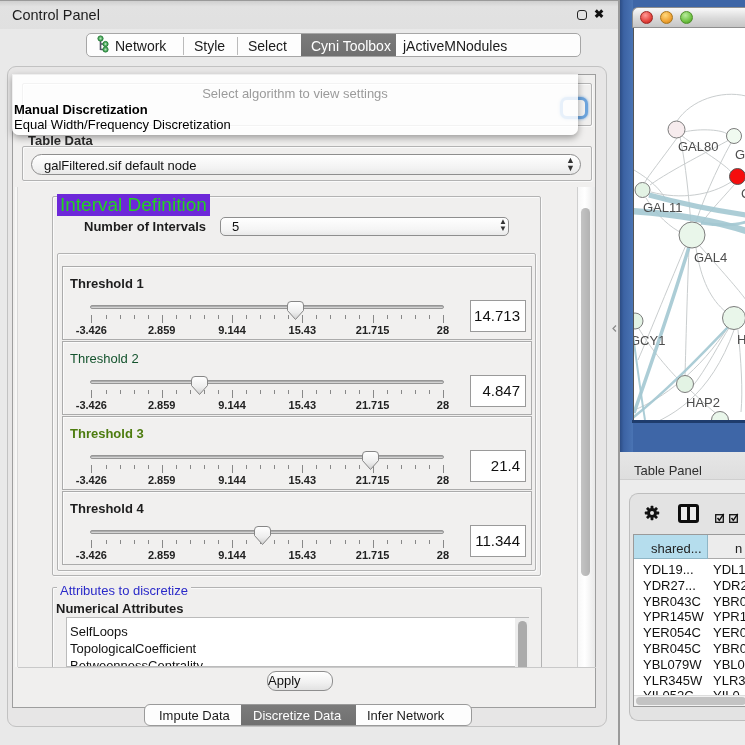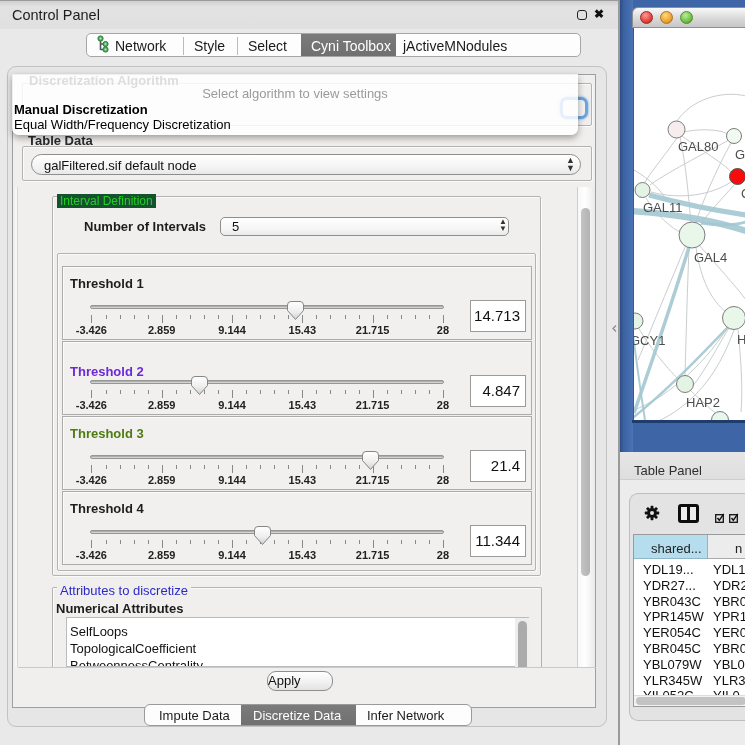--- a/index.html
+++ b/index.html
@@ -42,32 +42,31 @@
   <div class="abs" style="left:224px;top:4px;font-size:14px;color:#fff;">Cyni Toolbox</div>
   <div class="abs" style="left:316px;top:4px;font-size:14px;color:#1a1a1a;">jActiveMNodules</div>
 </div>
 
 <div class="abs" style="left:7px;top:66px;width:600px;height:661px;background:#e7e6e6;border:1px solid #c2c2c2;border-radius:9px;"></div>
 
 <div class="abs" style="left:12px;top:74px;width:584px;height:634px;background:#f0efee;border:1px solid #9e9e9e;"></div>
 <div class="abs" style="left:15px;top:187px;width:3px;height:480px;background:#f7f7f6;border-right:1px solid #d8d8d8;"></div>
 
 <div class="abs" style="left:22px;top:83px;width:570px;height:43px;border:1px solid #b3b3b3;border-radius:2px;box-shadow:1px 1px 0 #fafafa, inset 1px 1px 0 #fafafa;"></div>
-<div class="abs" style="left:26px;top:73px;font-size:13px;font-weight:bold;color:#2b2b2b;background:transparent;padding:0 3px;">Discretization Algorithm</div>
 
 <div class="abs" style="left:560px;top:97px;width:28px;height:22px;background:#f2f2f2;border:3px solid #6da4dc;border-radius:7px;box-shadow:0 0 3px #6da4dc;"></div>
 
 <div class="abs" style="left:22px;top:146px;width:570px;height:35px;border:1px solid #b3b3b3;border-radius:2px;box-shadow:1px 1px 0 #fafafa, inset 1px 1px 0 #fafafa;"></div>
 <div class="abs" style="left:25px;top:133px;font-size:13px;font-weight:bold;color:#2b2b2b;padding:0 3px;">Table Data</div>
 <div class="abs" style="left:31px;top:154px;width:550px;height:21px;background:linear-gradient(#ffffff,#f2f2f2 70%,#e8e8e8);border:1px solid #8e8e8e;border-radius:11px;"></div>
 <div class="abs" style="left:44px;top:158px;font-size:13px;color:#111;">galFiltered.sif default node</div>
 <div class="abs" style="left:566px;top:156px;font-size:9px;color:#333;line-height:8px;text-align:center;">▲<br>▼</div>
 
 <div class="abs" style="left:52px;top:196px;width:489px;height:380px;border:1px solid #b3b3b3;border-radius:2px;box-shadow:1px 1px 0 #fafafa, inset 1px 1px 0 #fafafa;"></div>
-<div class="abs" style="left:57px;top:194px;font-size:12px;color:#23d023;background:#14532d;padding:0 3px;">Interval Definition</div>
+<div class="abs" style="left:57px;top:194px;font-size:19px;color:#23d023;background:#6d28d9;padding:0 3px;">Interval Definition</div>
 
 <div class="abs" style="left:84px;top:219px;font-size:13px;font-weight:bold;color:#1d1d1d;">Number of Intervals</div>
 <div class="abs" style="left:220px;top:217px;width:289px;height:19px;background:linear-gradient(#ffffff,#f4f4f4 70%,#e9e9e9);border:1px solid #8e8e8e;border-radius:5px;"></div>
 <div class="abs" style="left:232px;top:219px;font-size:13px;color:#111;">5</div>
 <div class="abs" style="left:499px;top:218px;font-size:8px;color:#333;line-height:7px;text-align:center;">▲<br>▼</div>
 
 <div class="abs" style="left:57px;top:253px;width:479px;height:318px;border:1px solid #b3b3b3;border-radius:2px;box-shadow:1px 1px 0 #fafafa, inset 1px 1px 0 #fafafa;"></div>
 
 <div id="thresholds">
       <div class="abs" style="left:62px;top:266px;width:470px;height:74px;background:#f1f0ef;border:1px solid #ababab;box-shadow:inset 1px 1px 0 #fbfbfb;"></div>
@@ -110,21 +109,21 @@
           <linearGradient id="g0" x1="0" y1="0" x2="0" y2="1">
             <stop offset="0" stop-color="#ffffff"></stop>
             <stop offset="0.6" stop-color="#ededed"></stop>
             <stop offset="1" stop-color="#cfcfcf"></stop>
           </linearGradient>
         </defs>
         <path d="M4 0.5 L13 0.5 Q16.5 0.5 16.5 4 L16.5 9.5 L8.5 18.5 L0.5 9.5 L0.5 4 Q0.5 0.5 4 0.5 Z" fill="url(#g0)" stroke="#868686"></path>
       </svg>
       <div class="abs" style="left:470px;top:300px;width:56px;height:32px;background:#fff;border:1px solid #9a9a9a;font-size:15px;color:#111;text-align:right;line-height:30px;padding-right:5px;">14.713</div>
       <div class="abs" style="left:62px;top:341px;width:470px;height:74px;background:#f1f0ef;border:1px solid #ababab;box-shadow:inset 1px 1px 0 #fbfbfb;"></div>
-      <div class="abs" style="left:70px;top:351px;font-size:13px;font-weight:bold;color:#6d28d9;margin-top:13px;">Threshold 2</div>
+      <div class="abs" style="left:70px;top:351px;font-size:13px;font-weight:normal;color:#14532d;">Threshold 2</div>
       <div class="abs" style="left:90px;top:380px;width:354px;height:4px;background:linear-gradient(#9a9a9a,#e6e6e6);border:1px solid #969696;border-radius:3px;"></div>
       <div class="abs" style="left:91.4px;top:390px;width:1px;height:8px;background:#888;"></div>
       <div class="abs" style="left:105.5px;top:390px;width:1px;height:4px;background:#888;"></div>
       <div class="abs" style="left:119.5px;top:390px;width:1px;height:4px;background:#888;"></div>
       <div class="abs" style="left:133.6px;top:390px;width:1px;height:4px;background:#888;"></div>
       <div class="abs" style="left:147.6px;top:390px;width:1px;height:4px;background:#888;"></div>
       <div class="abs" style="left:161.7px;top:390px;width:1px;height:8px;background:#888;"></div>
       <div class="abs" style="left:175.8px;top:390px;width:1px;height:4px;background:#888;"></div>
       <div class="abs" style="left:189.8px;top:390px;width:1px;height:4px;background:#888;"></div>
       <div class="abs" style="left:203.9px;top:390px;width:1px;height:4px;background:#888;"></div>

